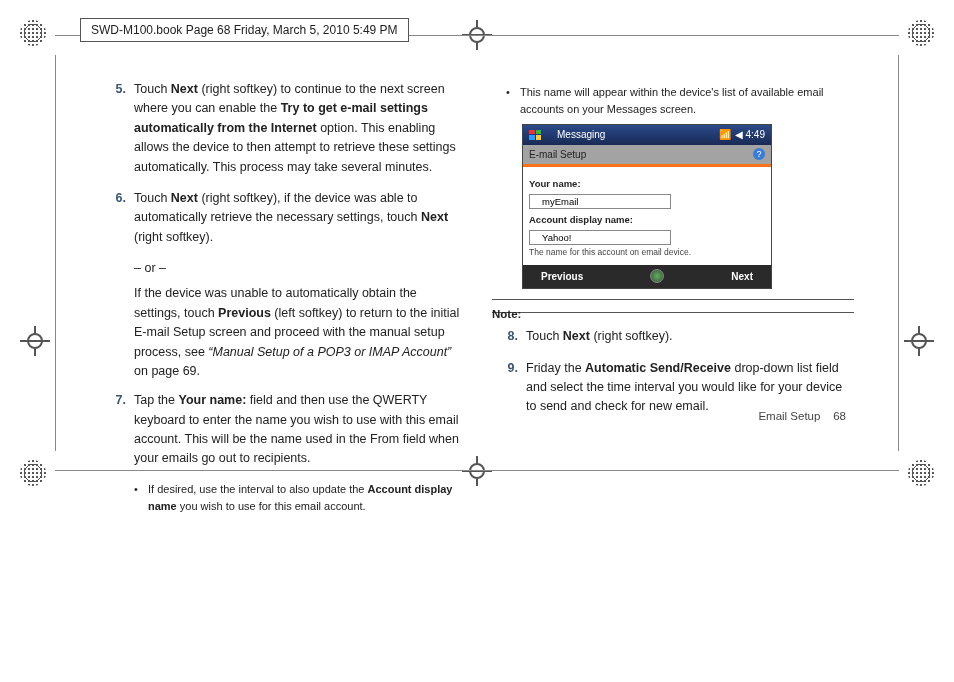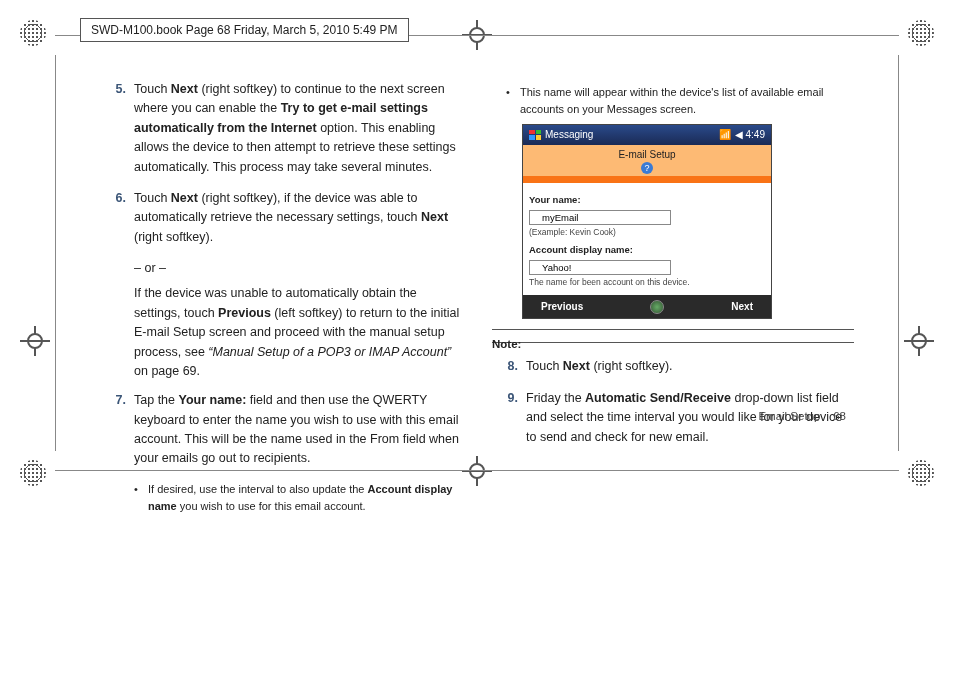--- a/index.html
+++ b/index.html
@@ -82,32 +82,32 @@
   
   .device {
     width: 250px; margin: 6px 0 10px 30px; border: 1px solid #444;
     font-size: 10px; background: #fff;
   }
   .device .titlebar {
     background: linear-gradient(#2a4a8a, #1a2a55); color: #fff;
     display: flex; align-items: center; justify-content: space-between;
     padding: 2px 6px; font-size: 10px;
   }
-  .device .titlebar .left { display: flex; align-items: center; gap: 4px; }
+  .device .titlebar .left { display: flex; align-items: center; gap: 16px; }
   .device .flag {
     width: 12px; height: 10px; display: inline-grid;
     grid-template-columns: 1fr 1fr; grid-template-rows: 1fr 1fr; gap: 1px;
   }
   .device .flag span:nth-child(1){background:#e33;}
   .device .flag span:nth-child(2){background:#3b3;}
   .device .flag span:nth-child(3){background:#39f;}
   .device .flag span:nth-child(4){background:#fc3;}
   .device .subbar {
     display: flex; justify-content: space-between; align-items: center;
-    background: #fdba74; padding: 2px 6px; border-bottom: 7px solid #f97316; flex-direction: column;
+    background: #a3a3a3; padding: 2px 6px; border-bottom: 3px solid #f97316;
   }
   .device .help {
     width: 12px; height: 12px; border-radius: 50%; background: #3a7bd5; color: #fff;
     font-size: 9px; line-height: 12px; text-align: center;
   }
   .device .body { padding: 6px; }
   .device label { font-weight: bold; display: block; margin-top: 4px; font-size:9.5px;}
   .device input {
     width: 60%; border: 1px solid #888; font-size: 9.5px; padding: 1px 12px;
     display: block; margin-top: 2px;
@@ -196,24 +196,23 @@
           </span>
           <span>📶 ◀ <span>4:49</span></span>
         </div>
         <div class="subbar">
           <span>E-mail Setup</span>
           <span class="help">?</span>
         </div>
         <div class="body">
           <label>Your name:</label>
           <input value="myEmail" style="">
-          <div class="hint">(Example: Kevin Cook)</div>
           <label>Account display name:</label>
           <input value="Yahoo!" style="">
-          <div class="hint">The name for been account on this device.</div>
+          <div class="hint">The name for this account on email device.</div>
         </div>
         <div class="softkeys">
           <span>Previous</span>
           <span class="mid"></span>
           <span>Next</span>
         </div>
       </div>
 
       <div class="note">
         <b class="note-label">Note:</b>

